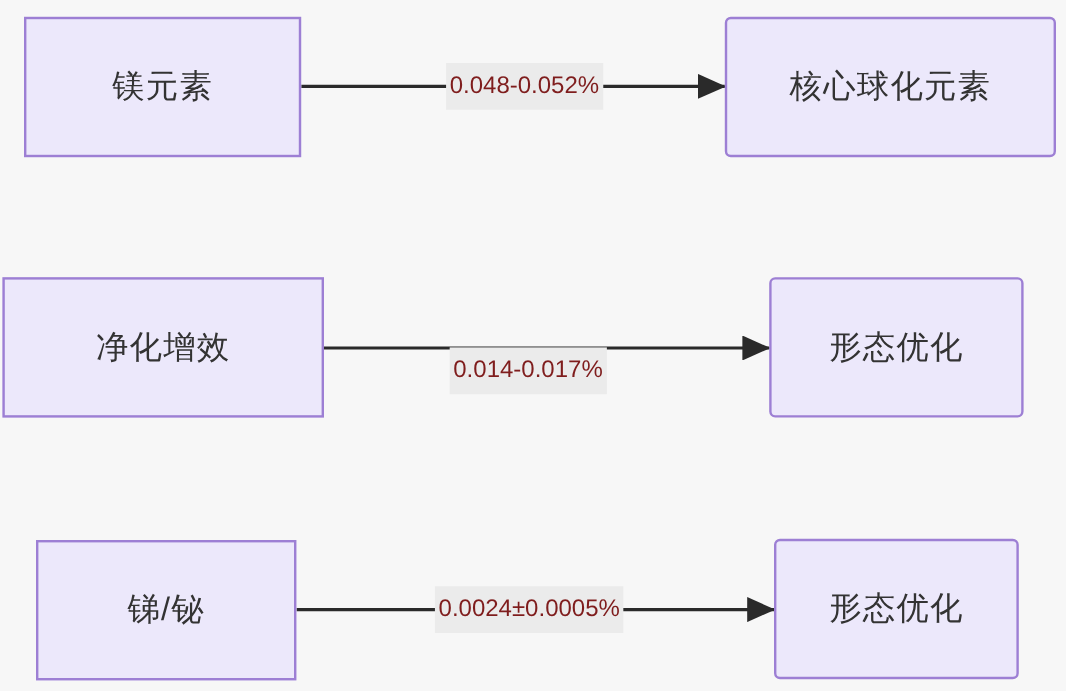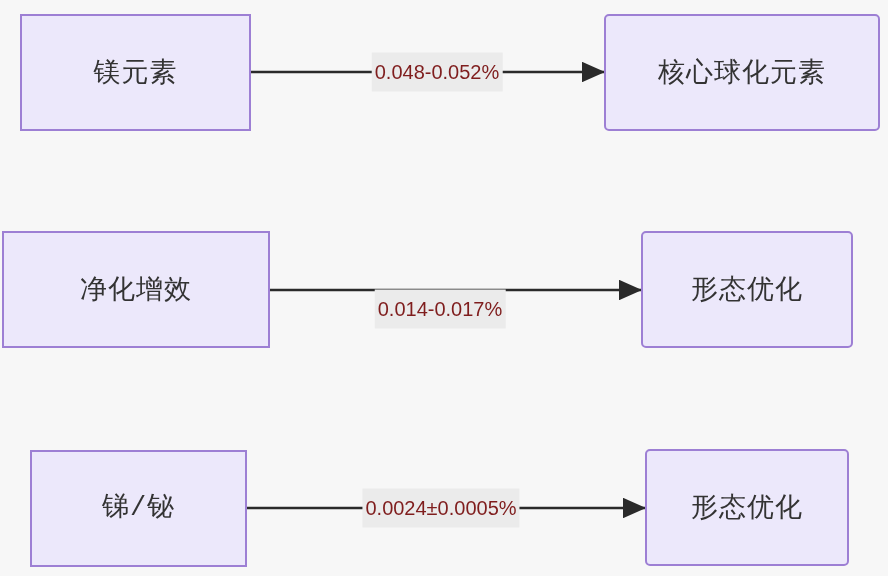--- a/index.html
+++ b/index.html
@@ -81,21 +81,21 @@
       </div>
       <div class="node rounded" style="left: 604px; top: 14px; width: 276px; height: 117px;">
         <span>核心球化元素</span>
       </div>
       <div class="node square" style="left: 2px; top: 231px; width: 268px; height: 117px;">
         <span>净化增效</span>
       </div>
       <div class="node rounded" style="left: 641px; top: 231px; width: 212px; height: 117px;">
         <span>形态优化</span>
       </div>
-      <div class="node square" style="left: 30px; top: 450px; width: 217px; height: 117px; font-family: Liberation Mono, monospace;">
+      <div class="node square" style="left: 30px; top: 450px; width: 217px; height: 117px;">
         <span>锑/铋</span>
       </div>
       <div class="node rounded" style="left: 645px; top: 449px; width: 204px; height: 117px;">
         <span>形态优化</span>
       </div>
     </div>
   <div id="label-layer">
       <div class="edge-label" style="left: 437px; top: 72px;">0.048-0.052%</div>
       <div class="edge-label" style="left: 440px; top: 290px; margin-top: 19px;">0.014-0.017%</div>
       <div class="edge-label" style="left: 441px; top: 508px;">0.0024±0.0005%</div>

